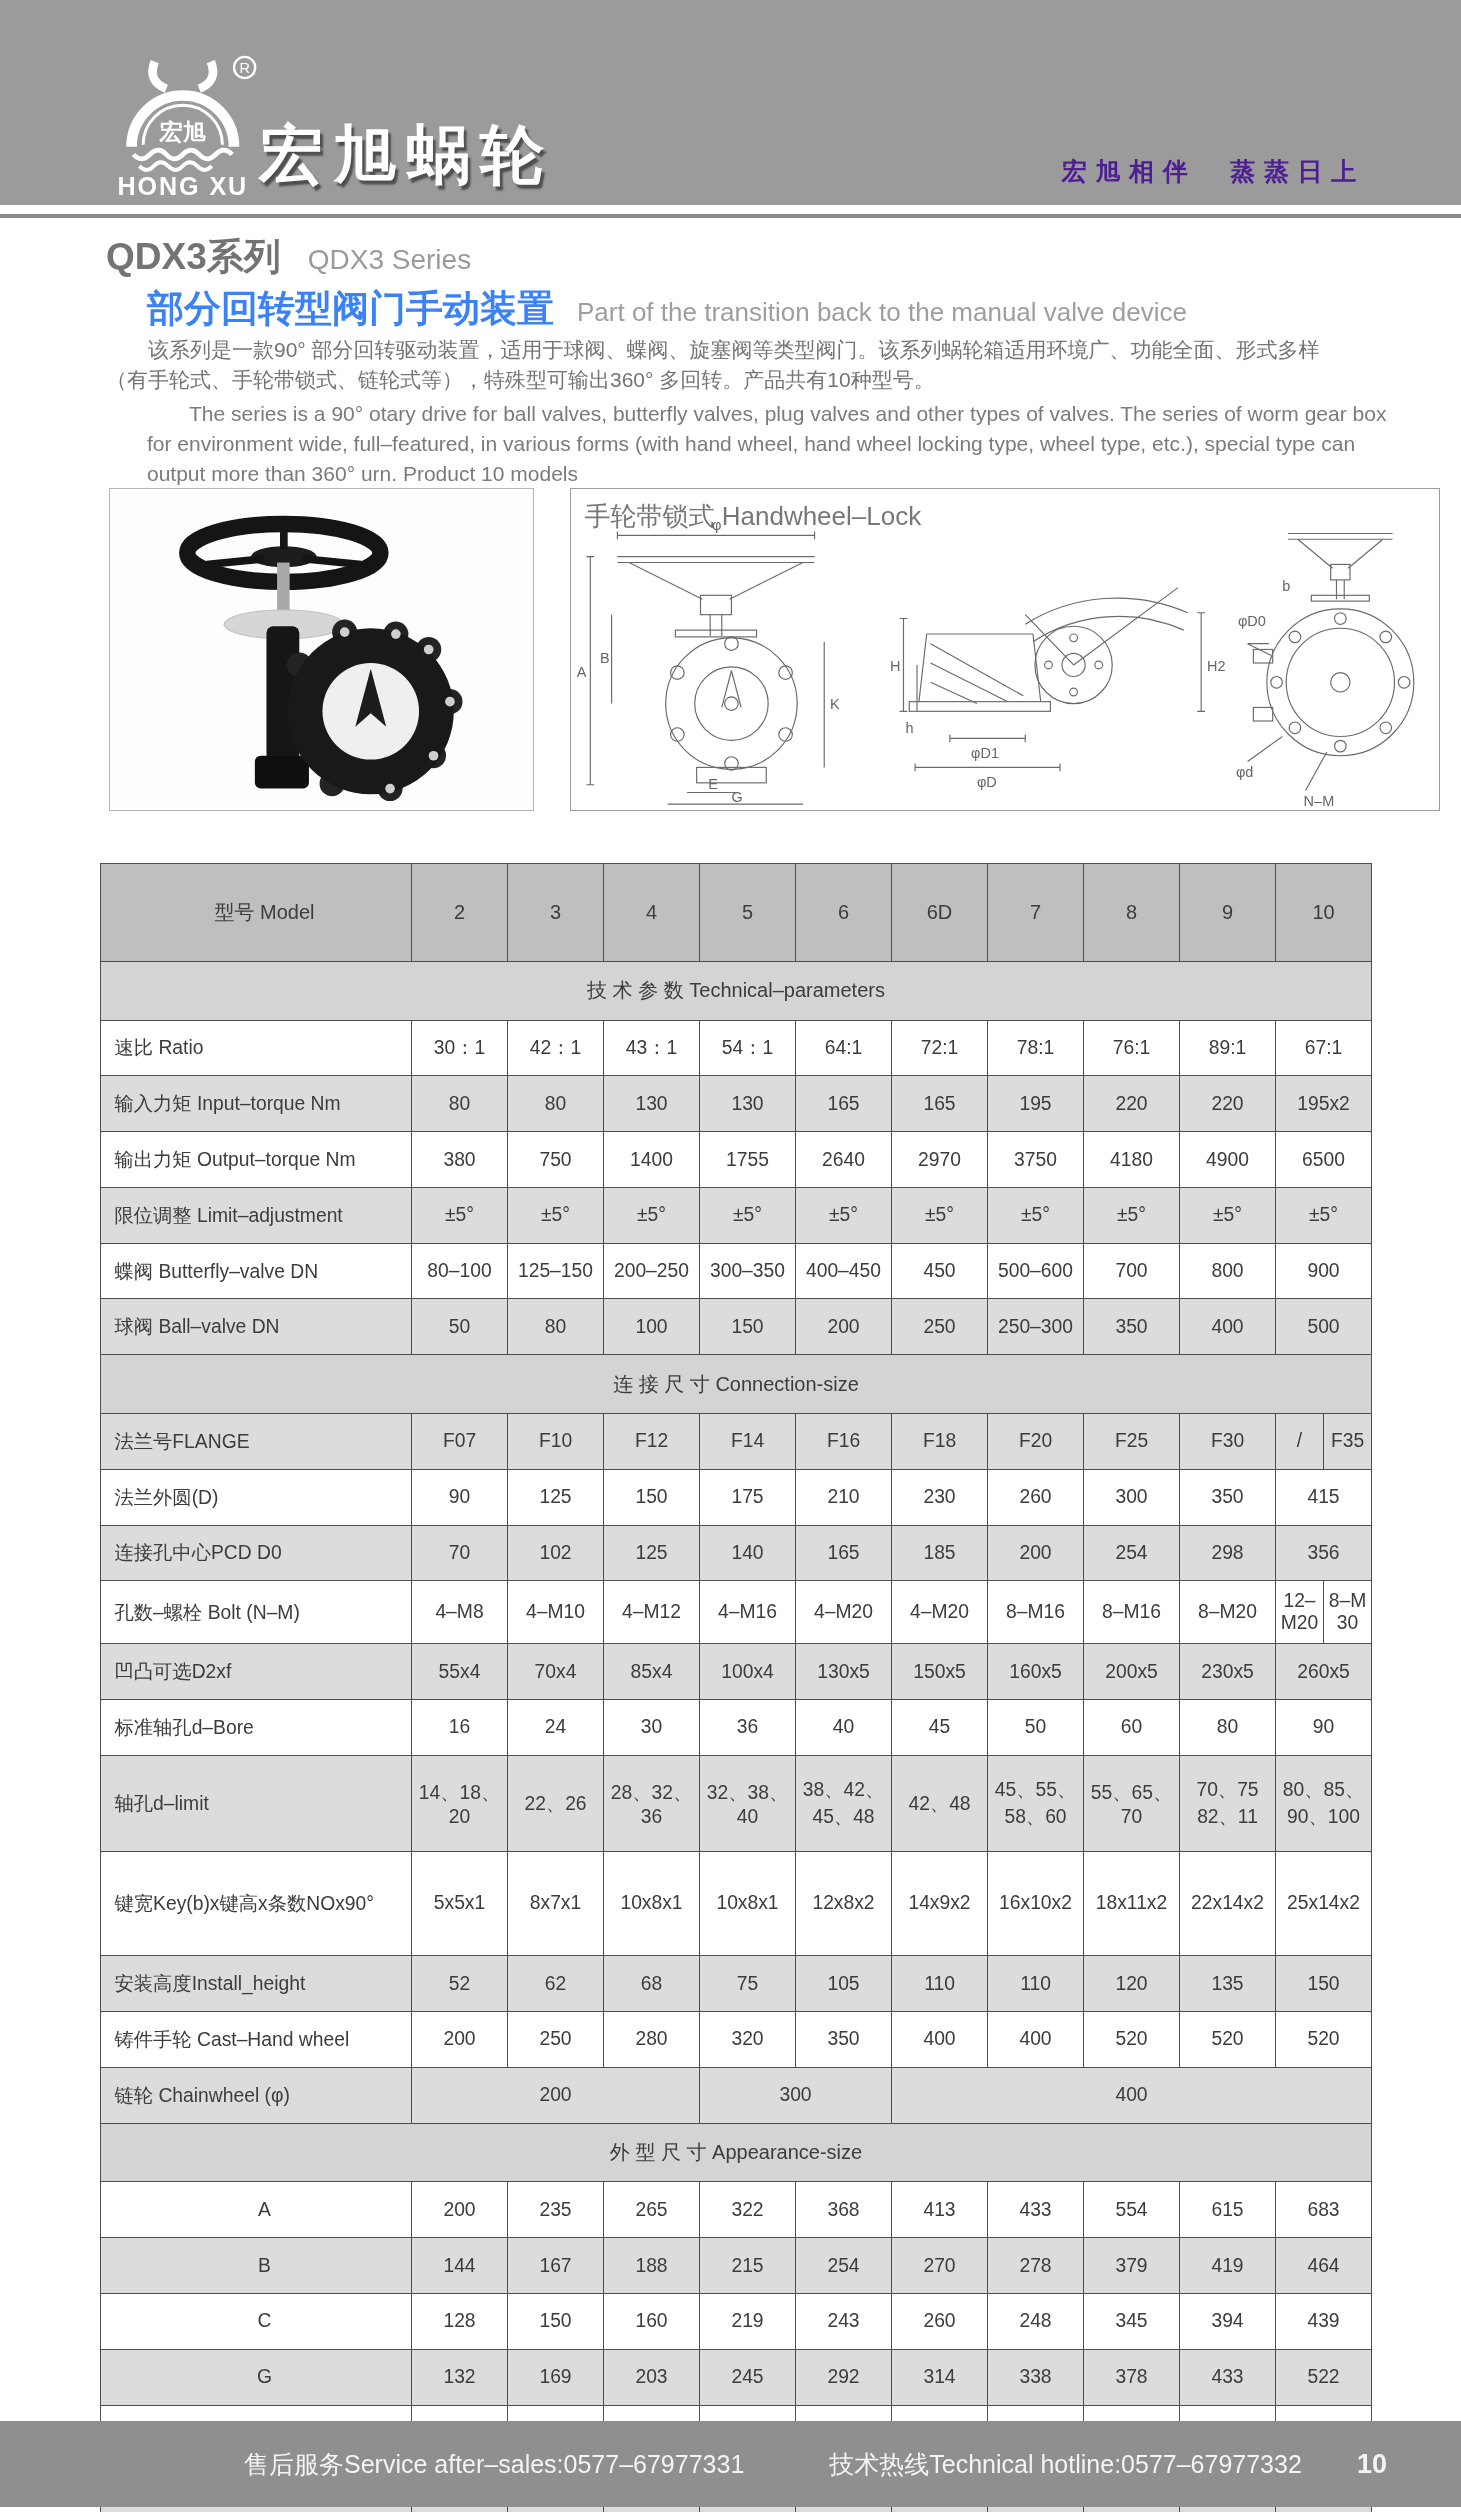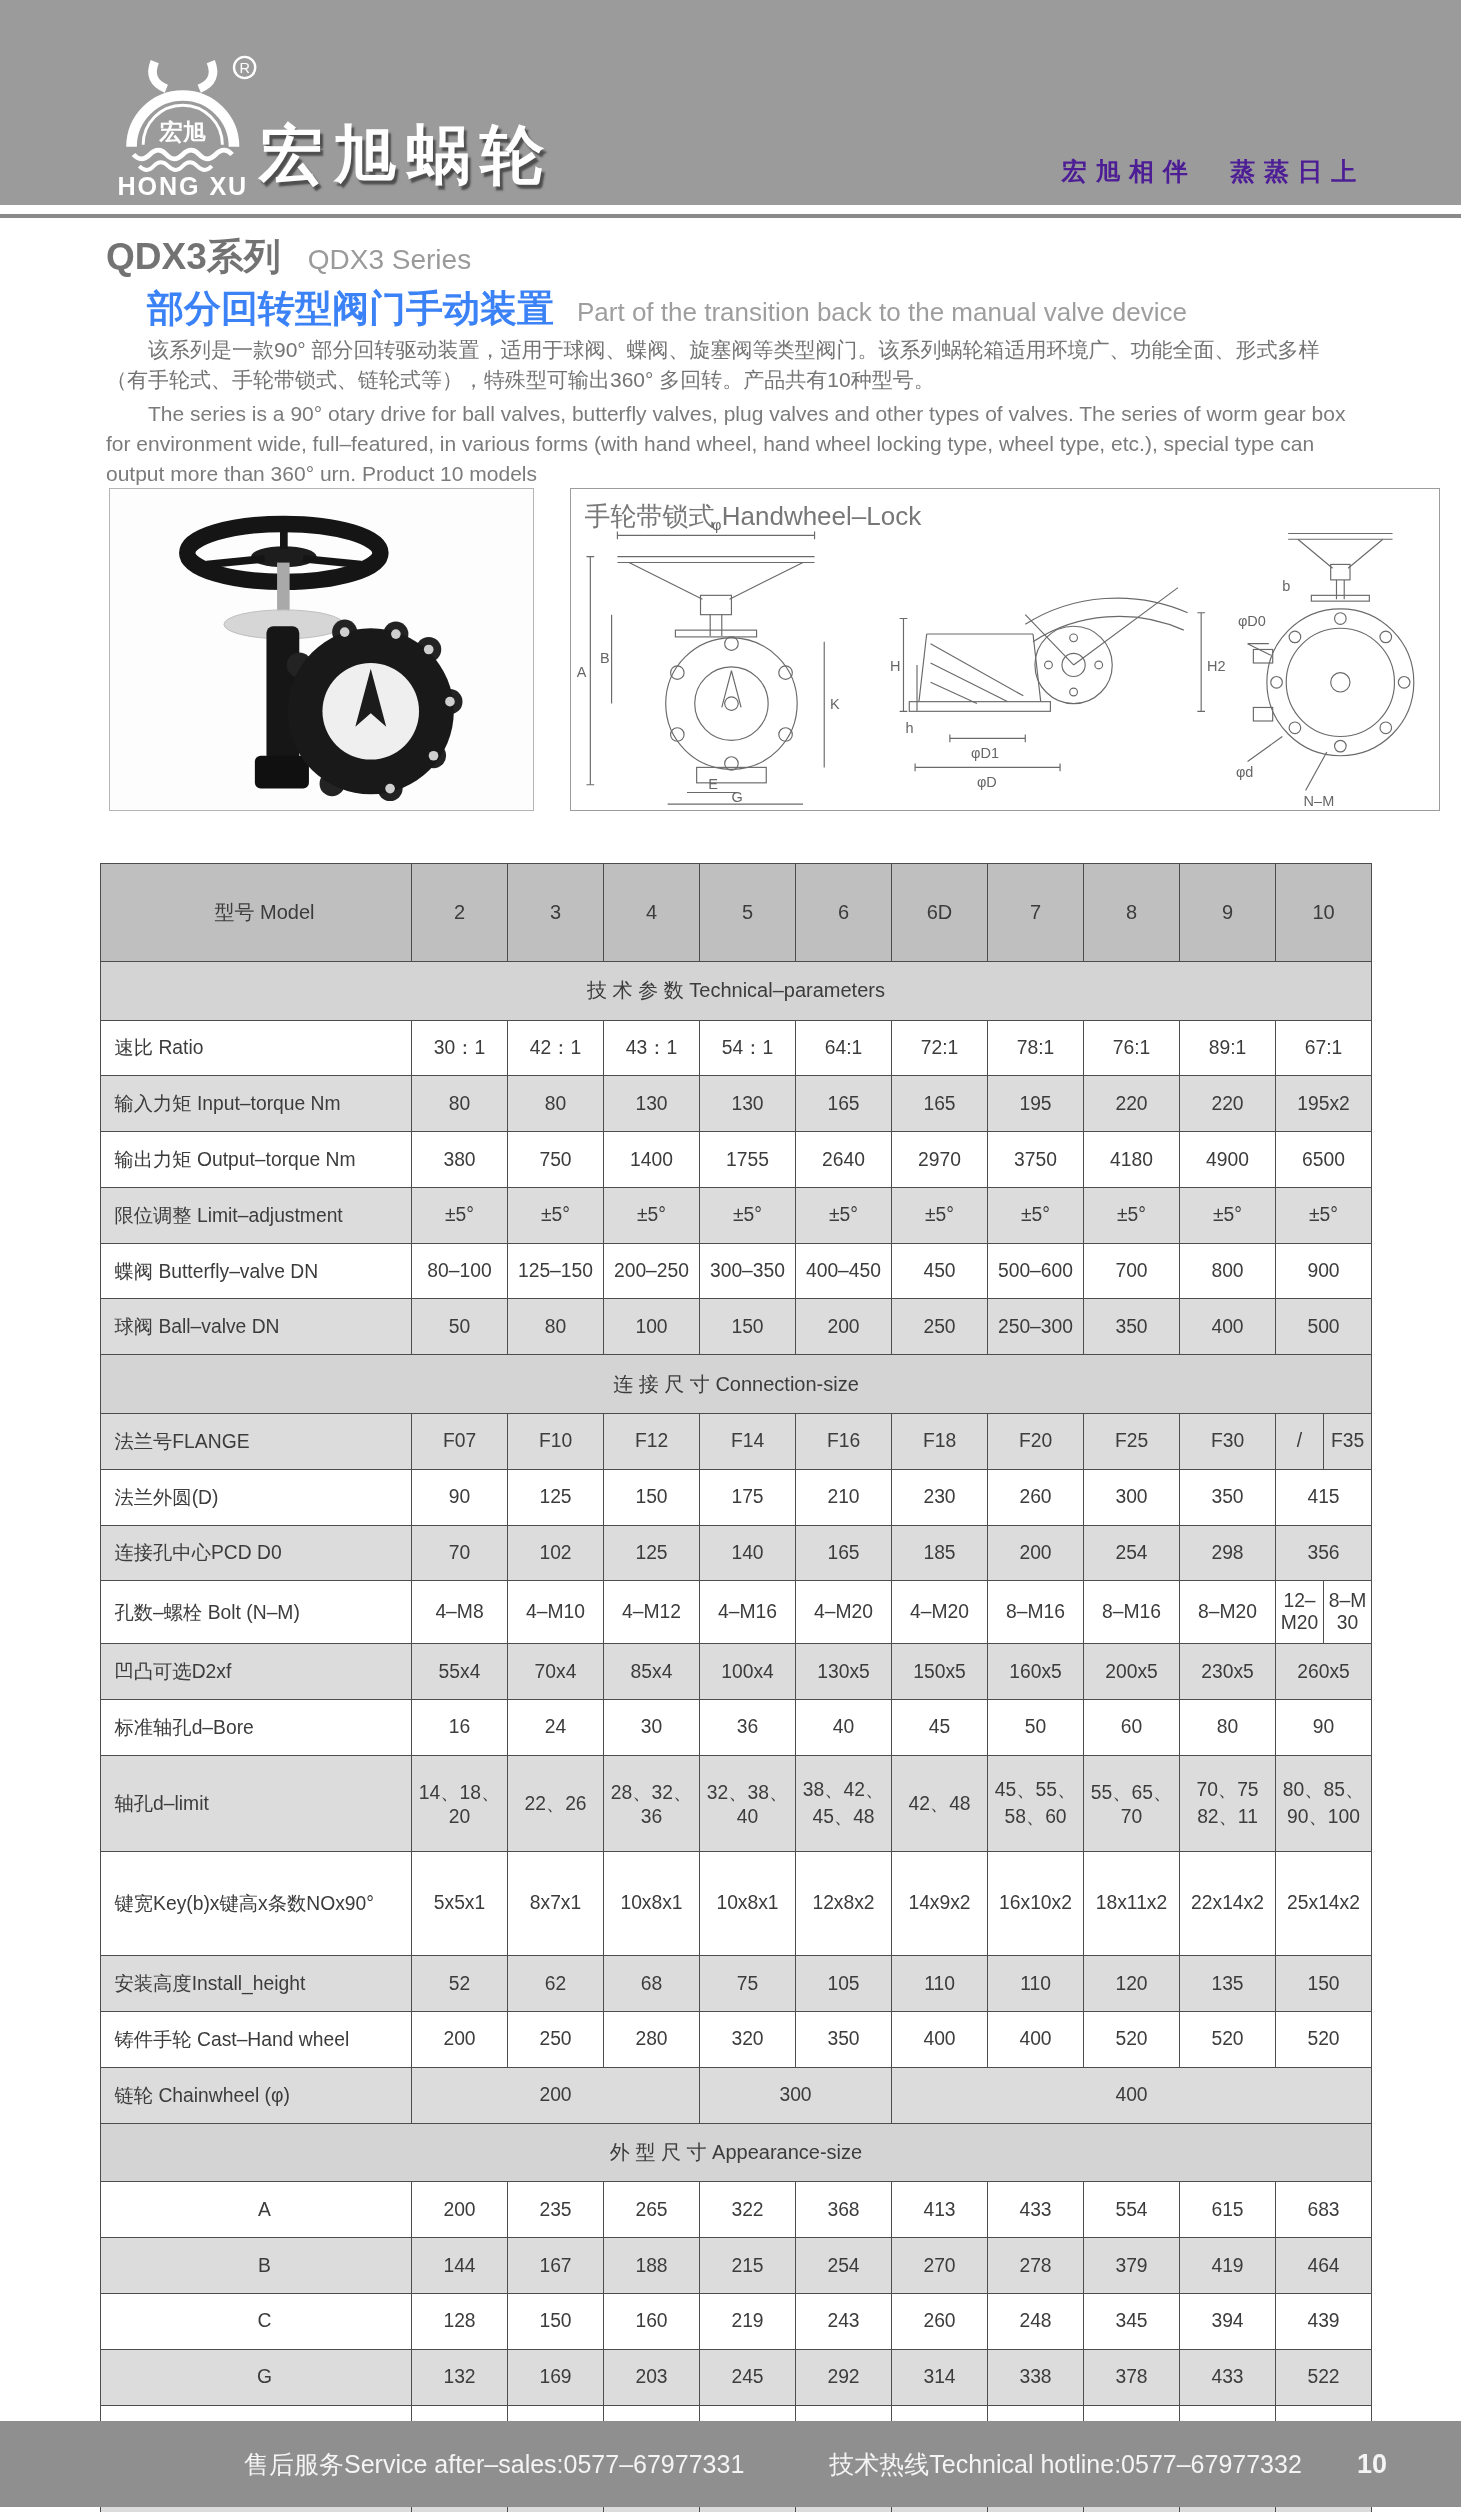--- a/index.html
+++ b/index.html
@@ -16,21 +16,21 @@
   
   .series-line{position:absolute;left:106px;top:232px;white-space:nowrap;}
   .series-cn{font-size:37px;font-weight:bold;color:#737373;}
   .series-en{font-size:28px;color:#9a9a9a;margin-left:27px;}
   .subtitle-line{position:absolute;left:147px;top:284px;white-space:nowrap;}
   .subtitle-cn{font-size:37px;font-weight:bold;color:#3b82f6;}
   .subtitle-en{font-size:26px;color:#9e9e9e;margin-left:23px;}
   .para{position:absolute;left:106px;width:1254px;color:#747474;font-size:21px;line-height:1.42;
         text-indent:2em;}
   .para-cn{top:335px;}
-  .para-en{top:399px;color:#7b7b7b;}
+  .para-en{top:399px;color:#7b7b7b;margin-left:41px;}
   
   .photo-box{position:absolute;left:109px;top:488px;width:423px;height:321px;border:1px solid #b5b5b5;background:#fdfdfd;}
   .draw-box{position:absolute;left:570px;top:488px;width:868px;height:321px;border:1px solid #9c9c9c;background:#fff;}
   .draw-caption{position:absolute;left:13.5px;top:9.7px;font-size:26px;color:#777;}
   
   .spec-wrap{position:absolute;left:100px;top:863px;}
   table{border-collapse:collapse;table-layout:fixed;width:1268px;}
   td{border:1.9px solid #4d4d4d;text-align:center;vertical-align:middle;font-size:19.3px;color:#3c3c3c;
      padding:1.9px 2.9px;height:51px;background:#ffffff;overflow:hidden;}
   tr.head td{background:#bfbfbf;height:93px;font-size:20px;}

